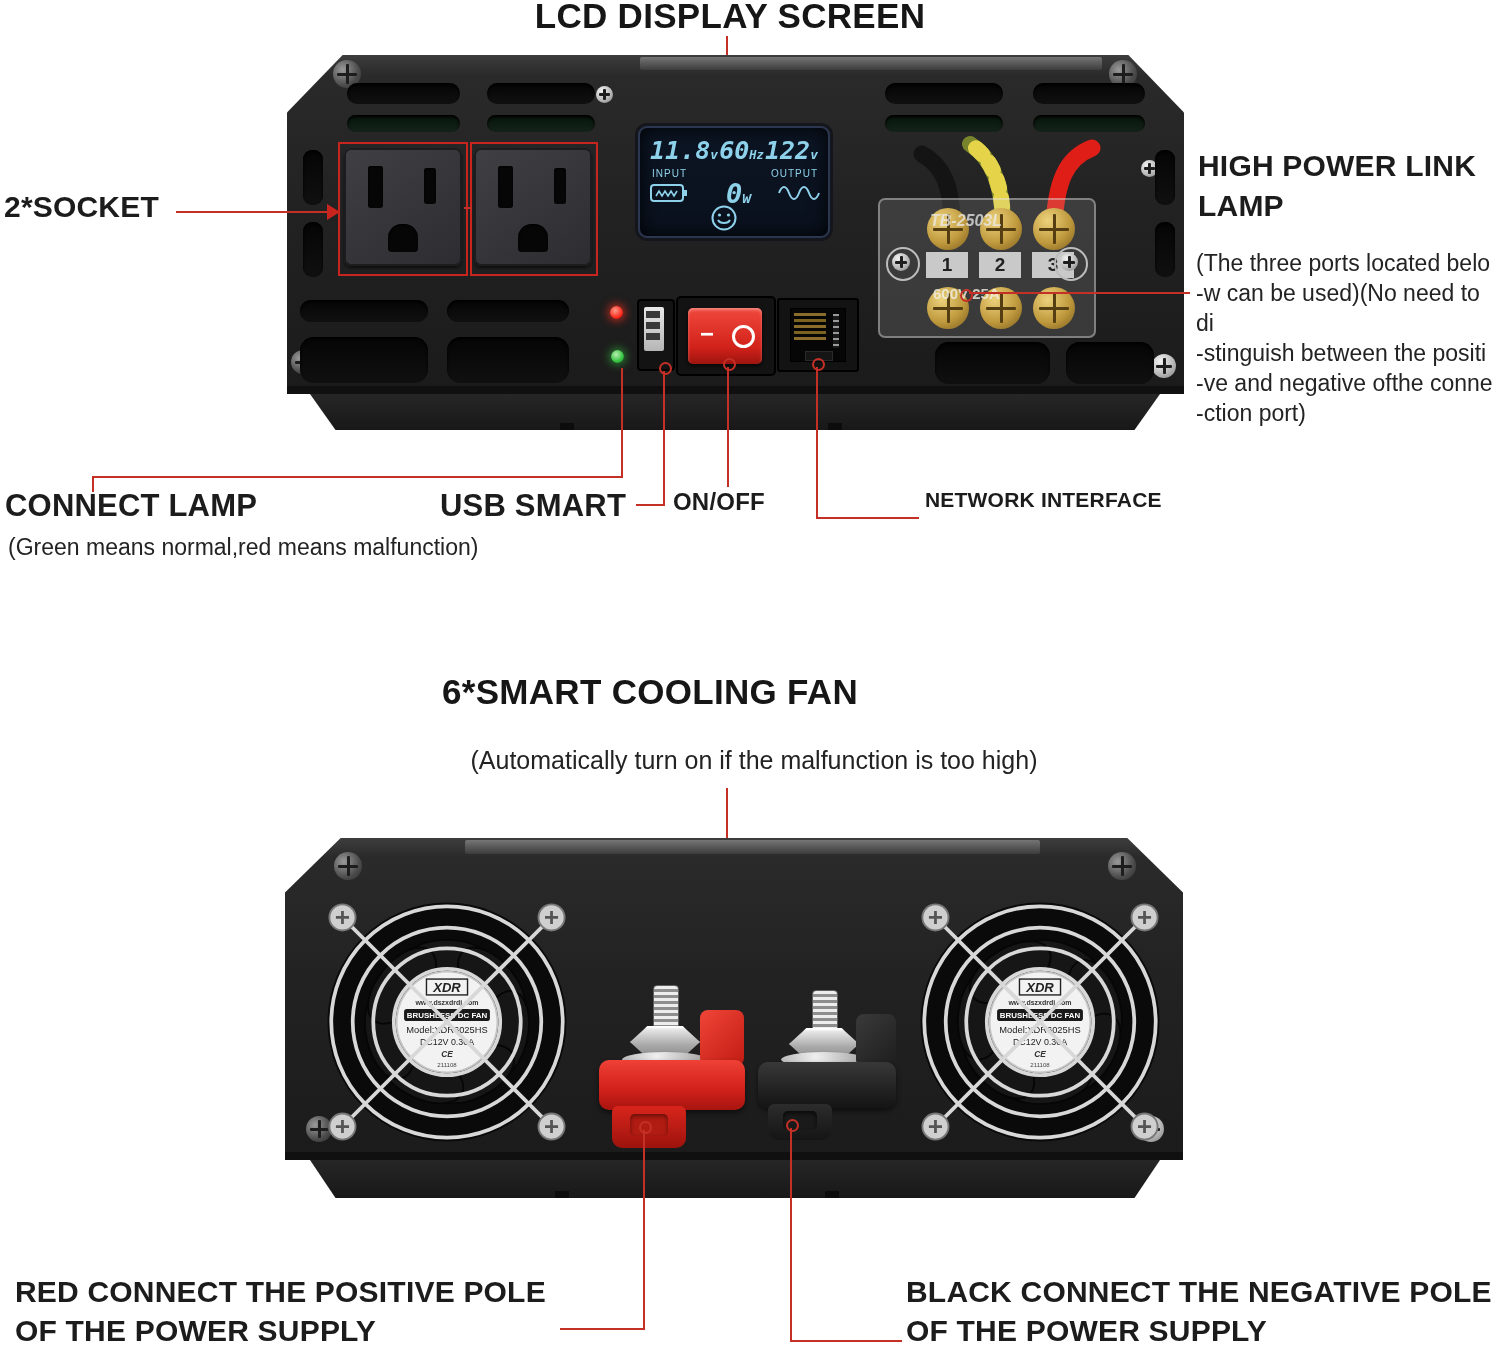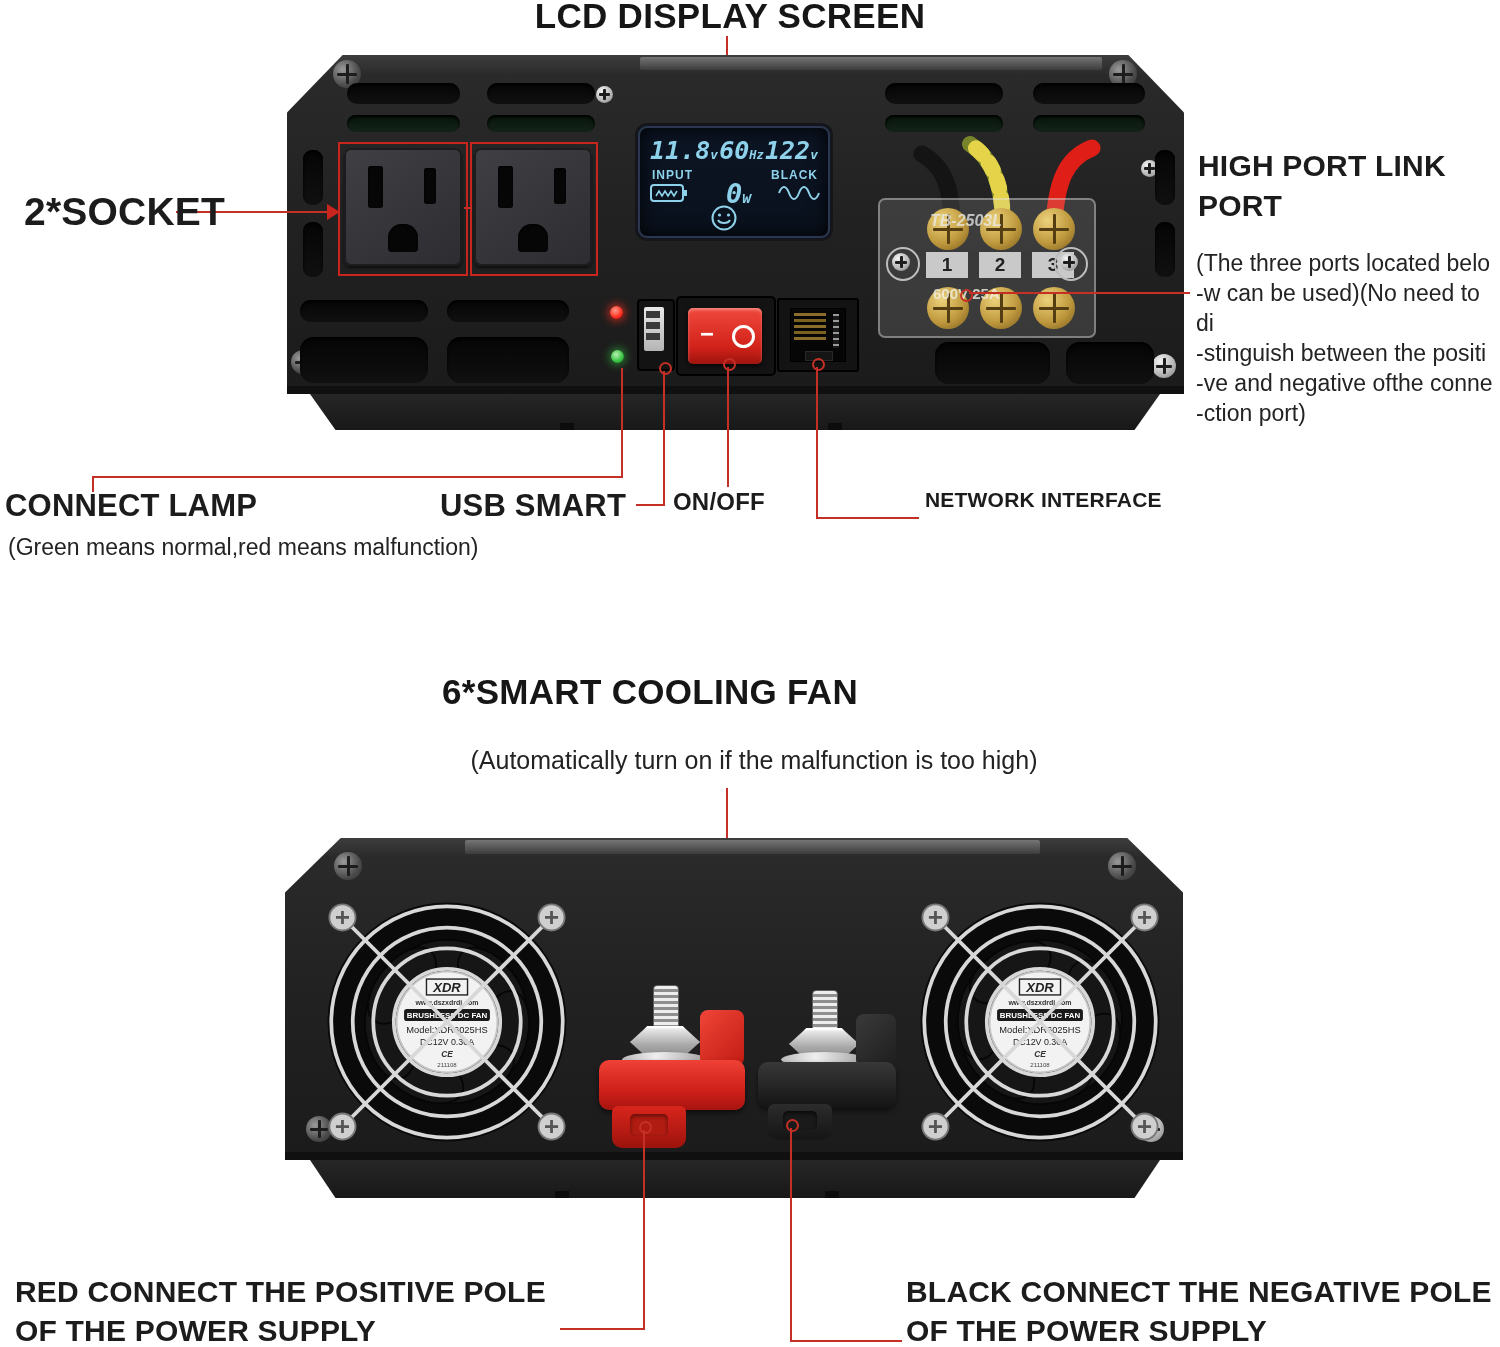--- a/index.html
+++ b/index.html
@@ -24,21 +24,21 @@
   .screw .cv{top:15%;bottom:15%;left:calc(50% - 1.5px);width:3px;}
   .silver{background:radial-gradient(circle at 35% 30%,#f2f2f2,#b9b9b9 55%,#7d7d7d)!important;}
   .brass{background:radial-gradient(circle at 35% 30%,#ecd27c,#c09a3e 55%,#7c5d1e)!important;}
   .brass .ch,.brass .cv{background:#553f12;}
   .socket{position:absolute;background:linear-gradient(145deg,#3f3f44,#2d2d31);border-radius:7px;box-shadow:inset 0 0 0 2px #1c1c1e, 0 2px 3px rgba(0,0,0,.6);}
   .slot{position:absolute;background:#060606;border-radius:3px;box-shadow:inset 0 1px 2px #000;}
   .redbox{position:absolute;border:2px solid #c8251f;}
   .lcd{position:absolute;background:linear-gradient(180deg,#0c1524,#0a111d);border:2px solid #2b3750;border-radius:9px;
        box-shadow:0 0 0 3px #14161c, inset 0 0 18px rgba(0,0,0,.9);color:#8ed1ea;}
   .seg{font-family:"DejaVu Sans Mono",monospace;font-weight:bold;font-style:italic;transform:skewX(-4deg);}
-  .lcdtiny{font-size:12px;font-weight:bold;letter-spacing:1px;color:#8ed1ea;}
+  .lcdtiny{font-size:10px;font-weight:normal;letter-spacing:1px;color:#8ed1ea;}
   .led{position:absolute;width:13px;height:13px;border-radius:50%;}
   .bezel{position:absolute;background:#131313;border:2px solid #000;border-radius:5px;}
   .terminalblock{position:absolute;background:rgba(205,205,205,.16);border:2px solid rgba(235,235,235,.4);border-radius:7px;}
   .hex{position:absolute;clip-path:polygon(25% 0,75% 0,100% 50%,75% 100%,25% 100%,0 50%);
        background:linear-gradient(180deg,#f4f4f4,#a8a8a8 60%,#8a8a8a);box-shadow:inset 0 2px 2px #fff;}
   .stud{position:absolute;width:24px;border-radius:4px;border:1px solid #5f5f5f;
         background:repeating-linear-gradient(180deg,#ededed 0 3px,#8e8e8e 3px 6px);}
   .washer{position:absolute;border-radius:50%;background:radial-gradient(circle at 40% 30%,#efefef,#9e9e9e);box-shadow:0 1px 2px rgba(0,0,0,.6);}
   .title{position:absolute;font-weight:600;color:#161616;text-align:center;letter-spacing:.3px;}
 </style>
@@ -114,36 +114,36 @@
       <div class="socket" style="left:474px;top:148px;width:118px;height:118px;"></div>
       <div class="slot" style="left:498px;top:166px;width:15px;height:42px;"></div>
       <div class="slot" style="left:554px;top:168px;width:12px;height:36px;"></div>
       <div class="slot" style="left:518px;top:224px;width:30px;height:28px;border-radius:14px 14px 4px 4px;"></div>
     </div>
     <div class="redbox" style="left:338px;top:142px;width:126px;height:130px;"></div>
     <div class="redbox" style="left:470px;top:142px;width:124px;height:130px;"></div>
     <div class="hl" style="left:464px;top:207px;width:8px;"></div>
     <div class="hl" style="left:176px;top:211px;width:152px;"></div>
     <div class="abs" style="left:327px;top:204px;width:0;height:0;border-top:8px solid transparent;border-bottom:8px solid transparent;border-left:13px solid #c8251f;"></div>
-    <div class="lbl" style="left:24px;top:190px;font-size:39px;">2*SOCKET</div>
+    <div class="lbl" style="left:4px;top:190px;font-size:30px;">2*SOCKET</div>
 
     <div class="lcd" style="left:638px;top:126px;width:188px;height:108px;">
       <div class="abs" style="left:10px;top:8px;width:168px;height:30px;display:flex;justify-content:space-between;align-items:baseline;">
         <div>
           <span class="seg" style="font-size:25px;">11.8</span><span class="seg" style="font-size:13px;">v</span>
         </div>
         <div>
           <span class="seg" style="font-size:25px;">60</span><span class="seg" style="font-size:12px;">Hz</span>
         </div>
         <div>
           <span class="seg" style="font-size:25px;">122</span><span class="seg" style="font-size:13px;">v</span>
         </div>
       </div>
       <div class="lcdtiny abs" style="left:12px;top:40px;">INPUT</div>
-      <div class="lcdtiny abs" style="right:10px;top:40px;">BLACK</div>
+      <div class="lcdtiny abs" style="right:10px;top:40px;">OUTPUT</div>
       <svg class="abs" style="left:10px;top:55px;" width="38" height="20" viewBox="0 0 38 20">
         <rect x="1" y="2" width="32" height="16" rx="3" fill="none" stroke="#8ed1ea" stroke-width="2"></rect>
         <rect x="34" y="7" width="3" height="6" fill="#8ed1ea"></rect>
         <polyline points="6,13 9,8 12,13 15,8 18,13 21,8 24,13 27,8" fill="none" stroke="#8ed1ea" stroke-width="1.6"></polyline>
       </svg>
       <div class="abs" style="left:86px;top:50px;">
         <span class="seg" style="font-size:27px;">0</span><span class="seg" style="font-size:15px;">w</span>
       </div>
       <svg class="abs" style="left:138px;top:56px;" width="42" height="18" viewBox="0 0 42 18">
         <path d="M1,9 C4,1 8,1 11,9 C14,17 18,17 21,9 C24,1 28,1 31,9 C34,17 38,17 41,9" fill="none" stroke="#8ed1ea" stroke-width="2"></path>
@@ -230,21 +230,21 @@
     <div class="abs" style="left:1054px;top:247px;width:30px;height:30px;border:2px solid #bdbdbd;border-radius:50%;"></div>
     <div class="screw silver" style="left:1060px;top:253px;width:18px;height:18px;">
         <div class="ch"></div>
         <div class="cv"></div>
       </div>
     <div class="abs" style="left:930px;top:212px;font-size:16px;font-style:italic;font-weight:bold;color:rgba(235,235,235,.75);">TB-2503L</div>
     <div class="abs" style="left:933px;top:285px;font-size:15px;font-weight:bold;color:rgba(240,240,230,.8);">600V 25A</div>
 
     <div class="ring" style="left:960px;top:289px;"></div>
     <div class="hl" style="left:969px;top:292px;width:221px;"></div>
-    <div class="lbl" style="left:1198px;top:146px;width:300px;font-size:30px;line-height:40px;">HIGH PORT LINK PORT</div>
+    <div class="lbl" style="left:1198px;top:146px;width:300px;font-size:30px;line-height:40px;">HIGH POWER LINK LAMP</div>
     <div class="note" style="left:1196px;top:248px;width:304px;font-size:23px;line-height:30px;">(The three ports located belo
 -w can be used)(No need to di
 -stinguish between the positi
 -ve and negative ofthe conne
 -ction port)</div>
 
     <div class="vl" style="left:621px;top:368px;height:109px;"></div>
     <div class="hl" style="left:92px;top:476px;width:531px;"></div>
     <div class="vl" style="left:92px;top:476px;height:16px;"></div>
     <div class="lbl" style="left:5px;top:488px;font-size:31px;">CONNECT LAMP</div>

